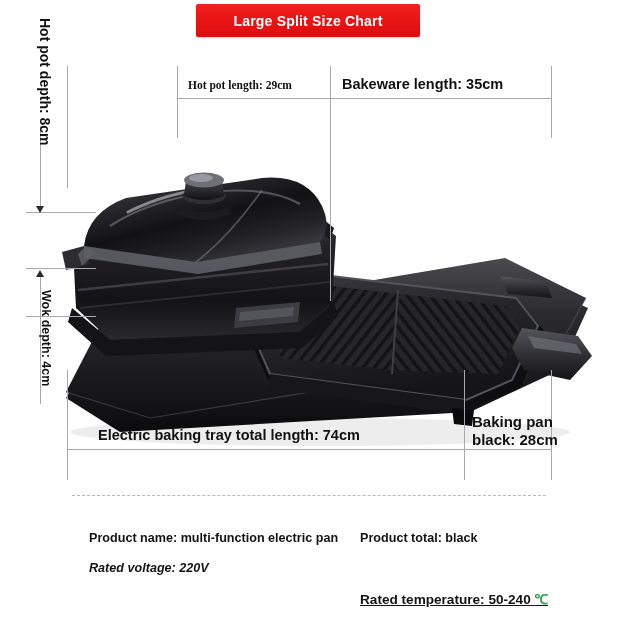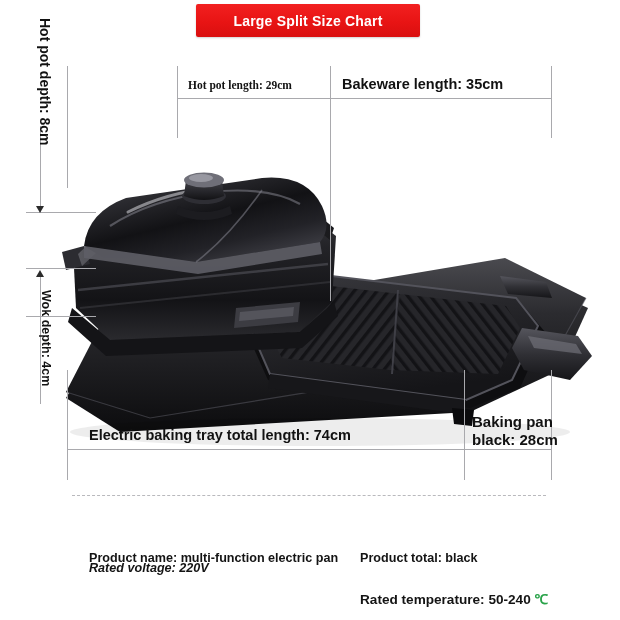--- a/index.html
+++ b/index.html
@@ -268,43 +268,43 @@
     <div class="vert-label" style="left:53px; top:-22px; font-size:14px;">Hot pot depth: 8cm</div>
     <div class="vert-label" style="left:53px; top:250px; font-size:12.5px;">Wok depth: 4cm</div>
 
     <div class="gline v" style="left:67px;  top:330px; height:110px;"></div>
     <div class="gline v" style="left:464px; top:330px; height:110px;"></div>
     <div class="gline v" style="left:551px; top:330px; height:110px;"></div>
 
     <div class="gline h" style="left:67px;  top:409px; width:397px;"></div>
     <div class="gline h" style="left:464px; top:409px; width:87px;"></div>
 
-    <div class="dim-label" style="left:89px; top:387px; font-size:14.5px;">Electric baking tray total length: 74cm</div>
+    <div class="dim-label" style="left:98px; top:387px; font-size:14.5px;">Electric baking tray total length: 74cm</div>
 
     <div class="dim-label" style="left:472px; top:373px; font-size:15px;">
       <span>Baking pan</span><br>
       <span>black: 28cm</span>
     </div>
   </div>
 
   <div class="divider"></div>
 
   <div class="specs">
 
-    <div class="spec-row" style="top:12px;margin-top:20px;">
+    <div class="spec-row" style="top:12px;">
       <div class="spec-cell col1">Product name: multi-function electric pan</div>
       <div class="spec-cell col2">Product total: black</div>
     </div>
 
     <div class="spec-row" style="top:42px;font-style:italic;">
       <div class="spec-cell col1">Rated voltage: 220V</div>
     </div>
 
     <div class="spec-row" style="top:72px;">
-      <div class="spec-cell col2" style="font-size:13.6px;">
+      <div class="spec-cell col2" style="font-size:13.6px;text-decoration:underline;">
         <span>Rated temperature: 50-240</span>
         <span class="degc">℃</span>
       </div>
     </div>
 
     <div class="spec-row" style="top:102px;">
       
     </div>
   </div>
 

